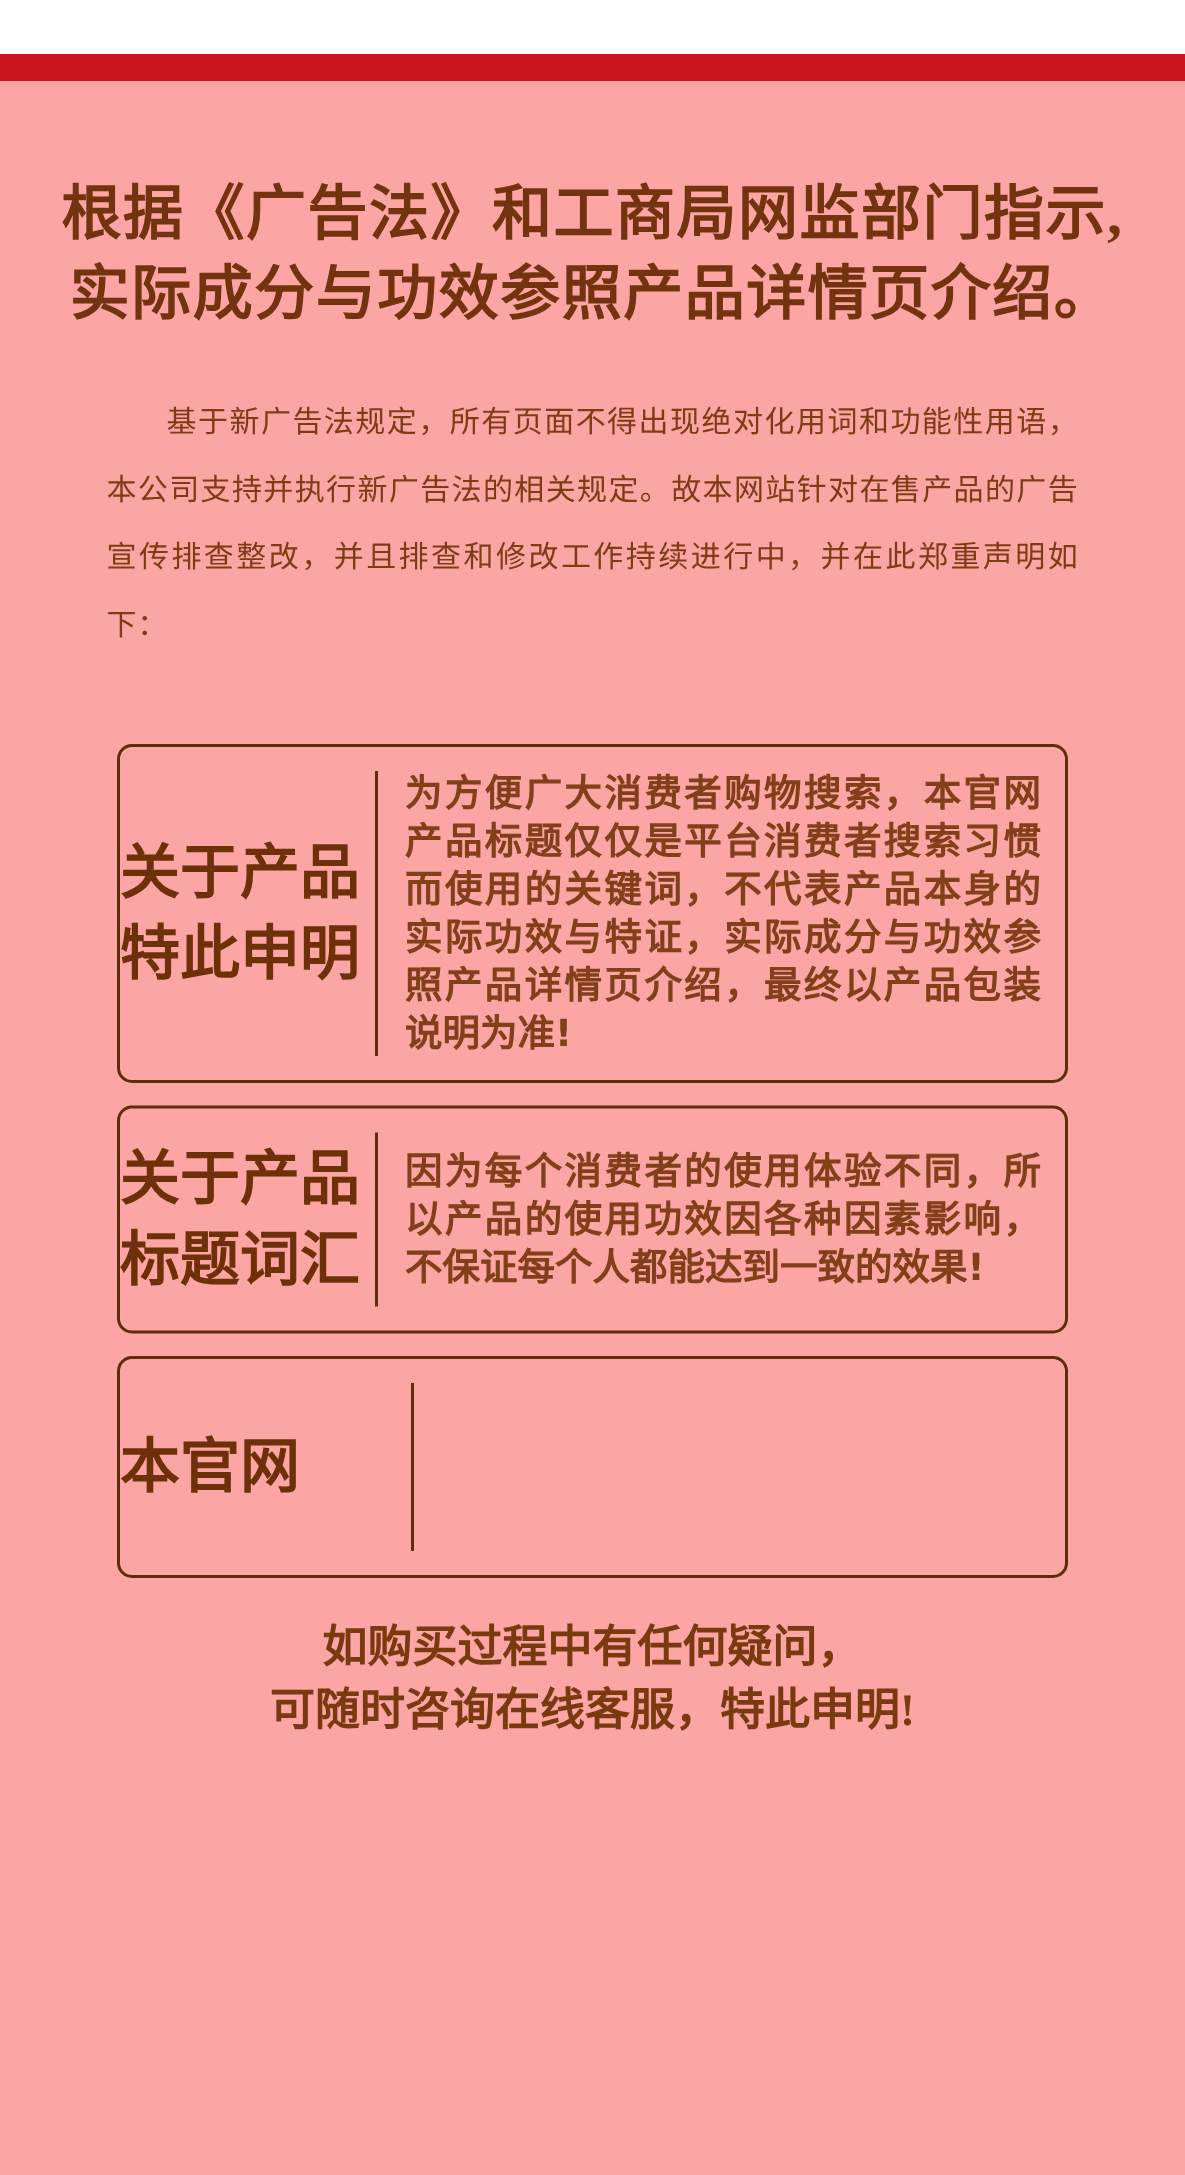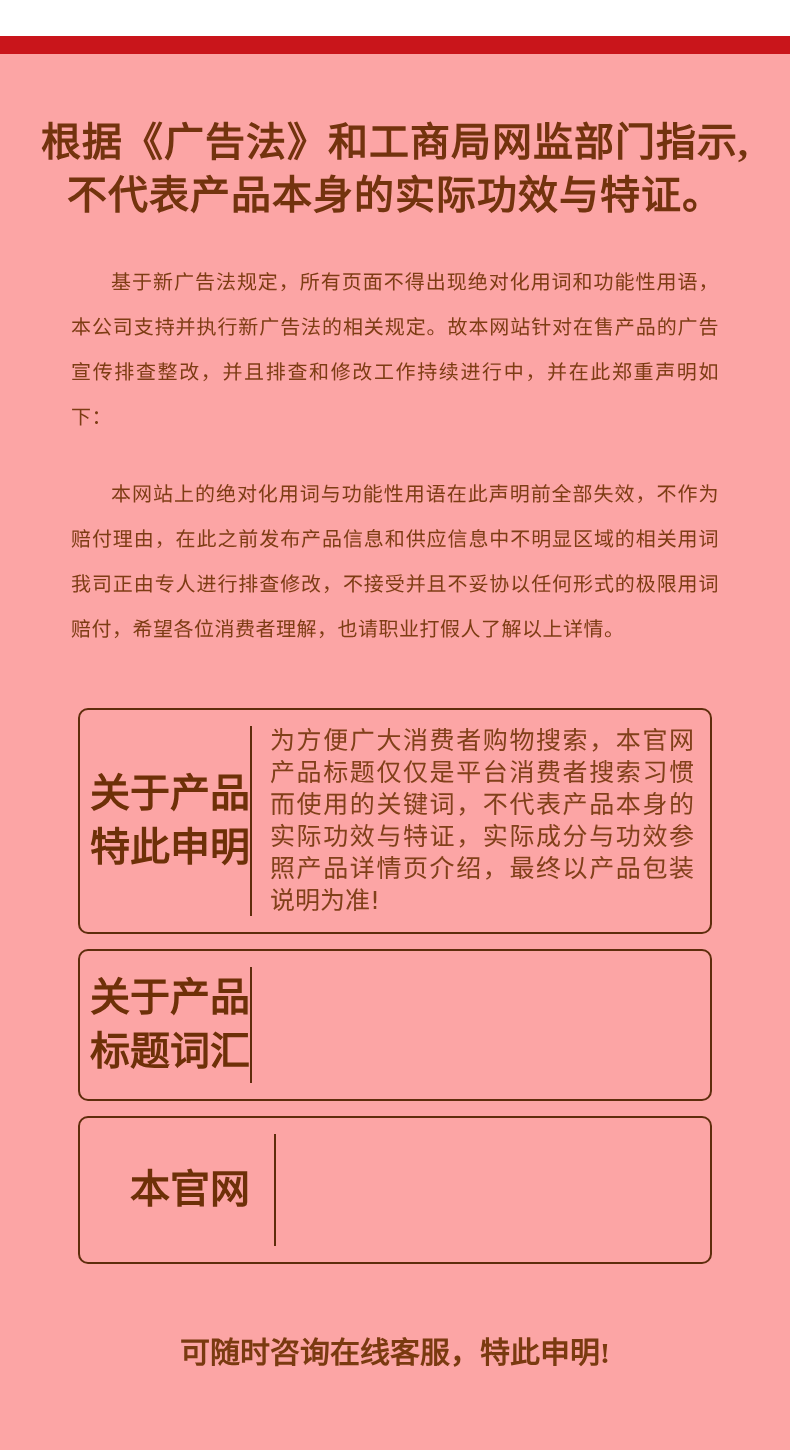--- a/index.html
+++ b/index.html
@@ -60,21 +60,21 @@
     border: 2px solid #5e2d0c;
     border-radius: 10px;
     display: flex;
     align-items: stretch;
   }
   .notice-box + .notice-box { margin-top: 15px; }
   .box-label {
     flex: 0 0 170px;
     display: flex;
     flex-direction: column;
-    align-items: flex-end;
+    align-items: flex-start;
     justify-content: center;
     padding: 20px 0;
     font-size: 40px;
     font-weight: bold;
     line-height: 54px;
     color: #6e3008;
     text-align: center;
   }
   .box-divider {
     flex: 0 0 2px;
@@ -84,70 +84,73 @@
   .box-body {
     flex: 1 1 auto;
     display: flex;
     align-items: center;
     padding: 15px 16px 15px 18px;
     font-family: "DejaVu Sans", "Liberation Sans", sans-serif;
     font-size: 25px;
     line-height: 32px;
     color: #81401a;
     text-align: justify;
+    font-weight: bold;
   }
   .box-1 { min-height: 194px; }
   .box-2 { min-height: 151px; }
   .box-3 { min-height: 148px; gap: 24px; }
   .footer-note {
     margin: 26px 40px 0;
     text-align: center;
     font-size: 30px;
     font-weight: bold;
     line-height: 42px;
     color: #7a3a10;
   }
 </style>
 </head>
 <body>
 
 <div class="page">
 
   <div class="bar top"></div>
 
-  <h1 class="title"><span>根据《广告法》和工商局网监部门指示,</span><br><span>不代表产品本身的实际功效与特证。</span></h1>
+  <h1 class="title"><span>根据《广告法》和工商局网监部门指示,</span><br><span>实际成分与功效参照产品详情页介绍。</span></h1>
 
   <p class="para first">基于新广告法规定，所有页面不得出现绝对化用词和功能性用语，本公司支持并执行新广告法的相关规定。故本网站针对在售产品的广告宣传排查整改，并且排查和修改工作持续进行中，并在此郑重声明如下：</p>
 
-  <p class="para second">本网站上的绝对化用词与功能性用语在此声明前全部失效，不作为赔付理由，在此之前发布产品信息和供应信息中不明显区域的相关用词我司正由专人进行排查修改，不接受并且不妥协以任何形式的极限用词赔付，希望各位消费者理解，也请职业打假人了解以上详情。</p>
 
   <div class="notice-box box-1">
     <div class="box-label">
         <span>关于产品</span>
         <span>特此申明</span>
       </div>
     <div class="box-divider"></div>
     <div class="box-body">
         <span>为方便广大消费者购物搜索，本官网产品标题仅仅是平台消费者搜索习惯而使用的关键词，不代表产品本身的实际功效与特证，实际成分与功效参照产品详情页介绍，最终以产品包装说明为准!</span>
       </div>
   </div>
 
   <div class="notice-box box-2">
     <div class="box-label">
         <span>关于产品</span>
         <span>标题词汇</span>
       </div>
     <div class="box-divider"></div>
+    <div class="box-body">
+        <span>因为每个消费者的使用体验不同，所以产品的使用功效因各种因素影响，不保证每个人都能达到一致的效果!</span>
+      </div>
   </div>
 
   <div class="notice-box box-3">
     <div class="box-label">
         <span>本官网</span>
       </div>
     <div class="box-divider"></div>
   </div>
 
-  <div class="footer-note"><br><span>可随时咨询在线客服，特此申明!</span></div>
+  <div class="footer-note"><span>如购买过程中有任何疑问，</span><br><span>可随时咨询在线客服，特此申明!</span></div>
 
   <div class="light-band"></div>
   <div class="bar bottom"></div>
 
 </div>
 
 </body></html>

